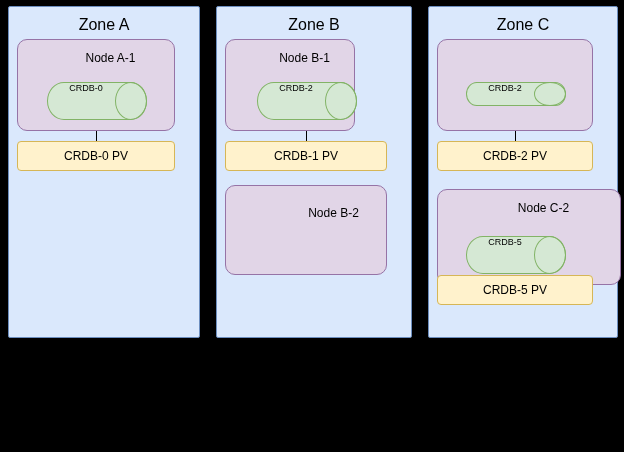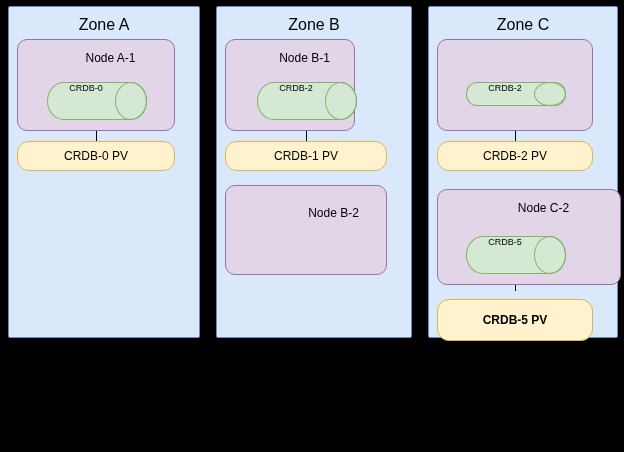--- a/index.html
+++ b/index.html
@@ -60,21 +60,21 @@
   .cyl-label {
     font-size: 9px;
     padding-right: 22px;
     white-space: nowrap;
   }
 
   .pv {
     position: absolute;
     background: #fff2cc;
     border: 1px solid #d6b656;
-    border-radius: 12px;
+    border-radius: 4px;
     display: flex;
     align-items: center;
     justify-content: center;
     font-size: 12px;
   }
 
   .connector {
     position: absolute;
     width: 1px;
     background: #000000;
@@ -144,18 +144,18 @@
     <div class="node" style="left:8px; top:182px; width:184px; height:96px;">
       <div class="node-title">Node C-2</div>
       <div class="cyl" style="left:28px; top:46px; width:100px; height:38px;">
         <span class="cyl-label">CRDB-5</span>
         <div class="cyl-cap"></div>
       </div>
     </div>
 
     <div class="connector" style="left:86px; top:278px; height:6px;"></div>
 
-    <div class="pv" style="left:8px; top:292px; width:156px; height:42px;font-weight:bold;">
+    <div class="pv" style="left:8px; top:268px; width:156px; height:30px;">
       <span>CRDB-5 PV</span>
     </div>
   </div>
 
 </div>
 
 </body></html>

